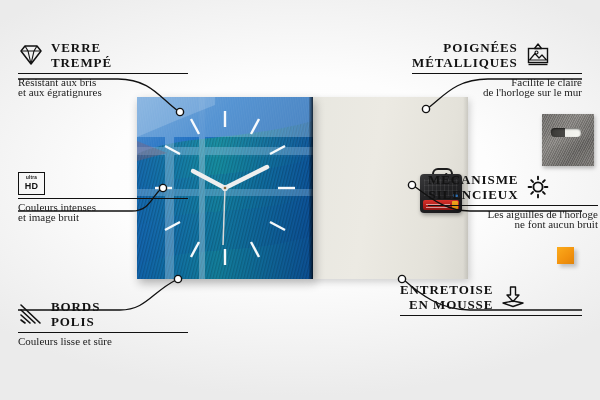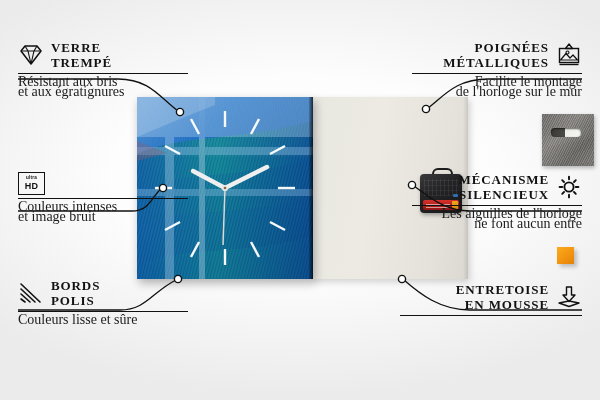--- a/index.html
+++ b/index.html
@@ -14,33 +14,33 @@
       radial-gradient(ellipse 70% 55% at 50% 44%, #ffffff 0%, #fdfdfd 45%, #f4f4f4 72%, #ebebeb 100%);
   }
   
   #wires{position:absolute;inset:0;width:600px;height:400px;}
   #wires path{fill:none;stroke:#111;stroke-width:1.3;}
   #wires circle{fill:#ffffff;stroke:#111;stroke-width:1.4;}
 
   
   .feat{position:absolute;}
   .feat .head{display:flex;align-items:center;gap:7px;}
-  .feat.right .head{justify-content:flex-end;}
+  .feat.right .head{justify-content:flex-start;}
   .ttl{
     font-family:"Liberation Serif", serif;
     font-weight:700;letter-spacing:.9px;
     font-size:13px;line-height:15px;color:#121212;
     text-transform:uppercase;white-space:pre-line;
   }
   .feat.left .ttl{text-align:left;}
   .feat.right .ttl{text-align:right;}
   .rule{height:1.3px;background:#111;margin-top:3px;}
   .sub{
     font-family:"Liberation Serif", serif;
-    font-size:14px;line-height:10px;color:#1b1b1b;
+    font-size:11px;line-height:10px;color:#1b1b1b;
     margin-top:3px;white-space:pre-line;
   }
   .feat.right .sub{text-align:right;}
 
   
   .ico{width:26px;height:24px;flex:0 0 auto;display:block;}
   .ico svg{display:block;}
   .hdico{width:25px;height:21px;border:1.3px solid #111;display:flex;
          flex-direction:column;align-items:center;justify-content:center;
          line-height:1;flex:0 0 auto;}
@@ -259,21 +259,21 @@
       <span class="hdico">
         <span class="u">ultra</span>
         <span class="h">HD</span>
       </span>
     </div>
     <div class="rule"></div>
     <div class="sub">Couleurs intenses
 et image bruit</div>
   </div>
 
-  <div class="feat left" style="left:18px;top:278px;width:170px;">
+  <div class="feat left" style="left:18px;top:299px;width:170px;">
     <div class="head">
       <span class="ico">
         <svg width="26" height="24" viewBox="0 0 26 24">
           <g stroke="#111" stroke-width="1.6" stroke-linecap="round">
             <line x1="3" y1="3" x2="22" y2="21"></line>
             <line x1="3" y1="8" x2="17" y2="21"></line>
             <line x1="3" y1="13" x2="12" y2="21"></line>
             <line x1="3" y1="18" x2="7" y2="21"></line>
           </g>
         </svg>
@@ -293,43 +293,43 @@
         <svg width="26" height="24" viewBox="0 0 26 24">
           <path d="M13 1 L9.5 5.5 L16.5 5.5 Z" fill="none" stroke="#111" stroke-width="1.3" stroke-linejoin="round"></path>
           <rect x="3.5" y="5.5" width="19" height="14" fill="none" stroke="#111" stroke-width="1.4"></rect>
           <path d="M4.5 17 L10 10.5 L14 15 L17 12 L21.5 17 Z" fill="none" stroke="#111" stroke-width="1.2" stroke-linejoin="round"></path>
           <circle cx="11.5" cy="9.5" r="1.5" fill="none" stroke="#111" stroke-width="1.1"></circle>
           <line x1="3.5" y1="21.5" x2="22.5" y2="21.5" stroke="#111" stroke-width="1.4"></line>
         </svg>
       </span>
     </div>
     <div class="rule"></div>
-    <div class="sub">Facilite le montage
+    <div class="sub">Facilite le claire
 de l'horloge sur le mur</div>
   </div>
 
-  <div class="feat right" style="left:412px;top:172px;width:170px;">
+  <div class="feat right" style="left:428px;top:172px;width:170px;">
     <div class="head">
       <span class="ttl">MÉCANISME
 SILENCIEUX</span>
       <span class="ico">
         <svg width="26" height="24" viewBox="0 0 26 24">
           <g fill="none" stroke="#111" stroke-width="1.9" stroke-linecap="round">
             <circle cx="13" cy="12" r="4.6"></circle>
             <path d="M13 1.6 L13 4.2 M13 19.8 L13 22.4
                      M3.6 12 L6.2 12 M19.8 12 L22.4 12
                      M6.2 5.2 L8 7 M18 17 L19.8 18.8
                      M19.8 5.2 L18 7 M8 17 L6.2 18.8"></path>
           </g>
         </svg>
       </span>
     </div>
     <div class="rule"></div>
     <div class="sub">Les aiguilles de l'horloge
-ne font aucun entre</div>
+ne font aucun bruit</div>
   </div>
 
   <div class="feat right" style="left:400px;top:282px;width:182px;">
     <div class="head">
       <span class="ttl">ENTRETOISE
 EN MOUSSE</span>
       <span class="ico">
         <svg width="26" height="24" viewBox="0 0 26 24">
           <path d="M10.5 2 L15.5 2 L15.5 10 L19 10 L13 16.5 L7 10 L10.5 10 Z" fill="none" stroke="#111" stroke-width="1.4" stroke-linejoin="round"></path>
           <path d="M13 16 L23 18 L13 21.5 L3 18 Z" fill="none" stroke="#111" stroke-width="1.4" stroke-linejoin="round"></path>

